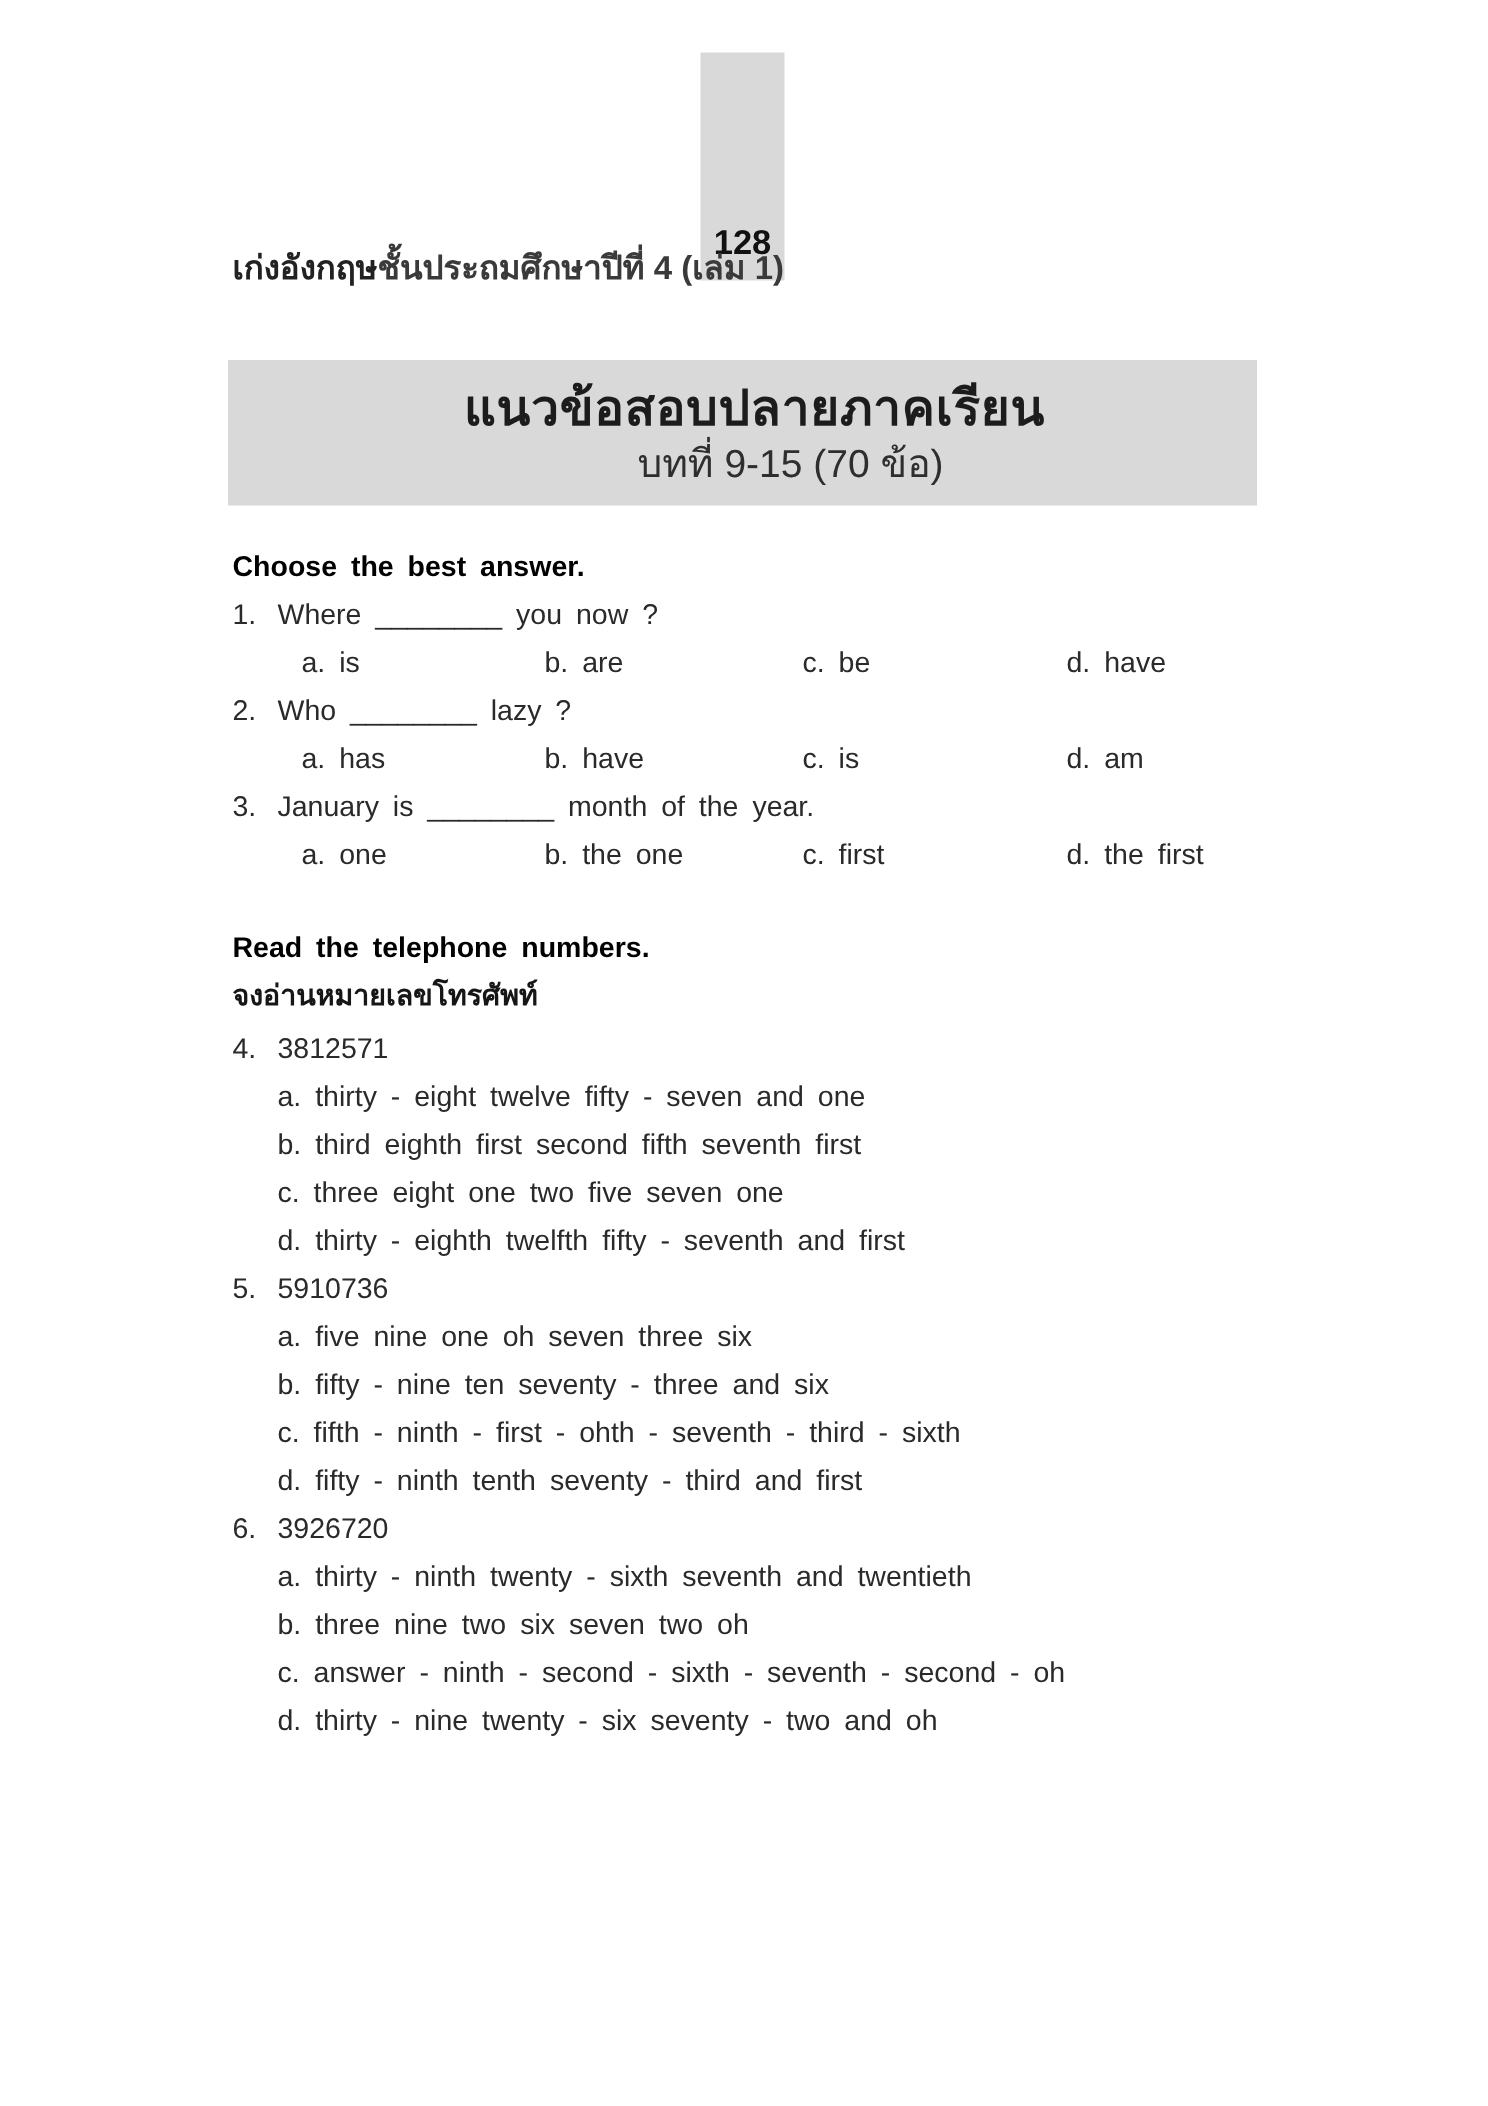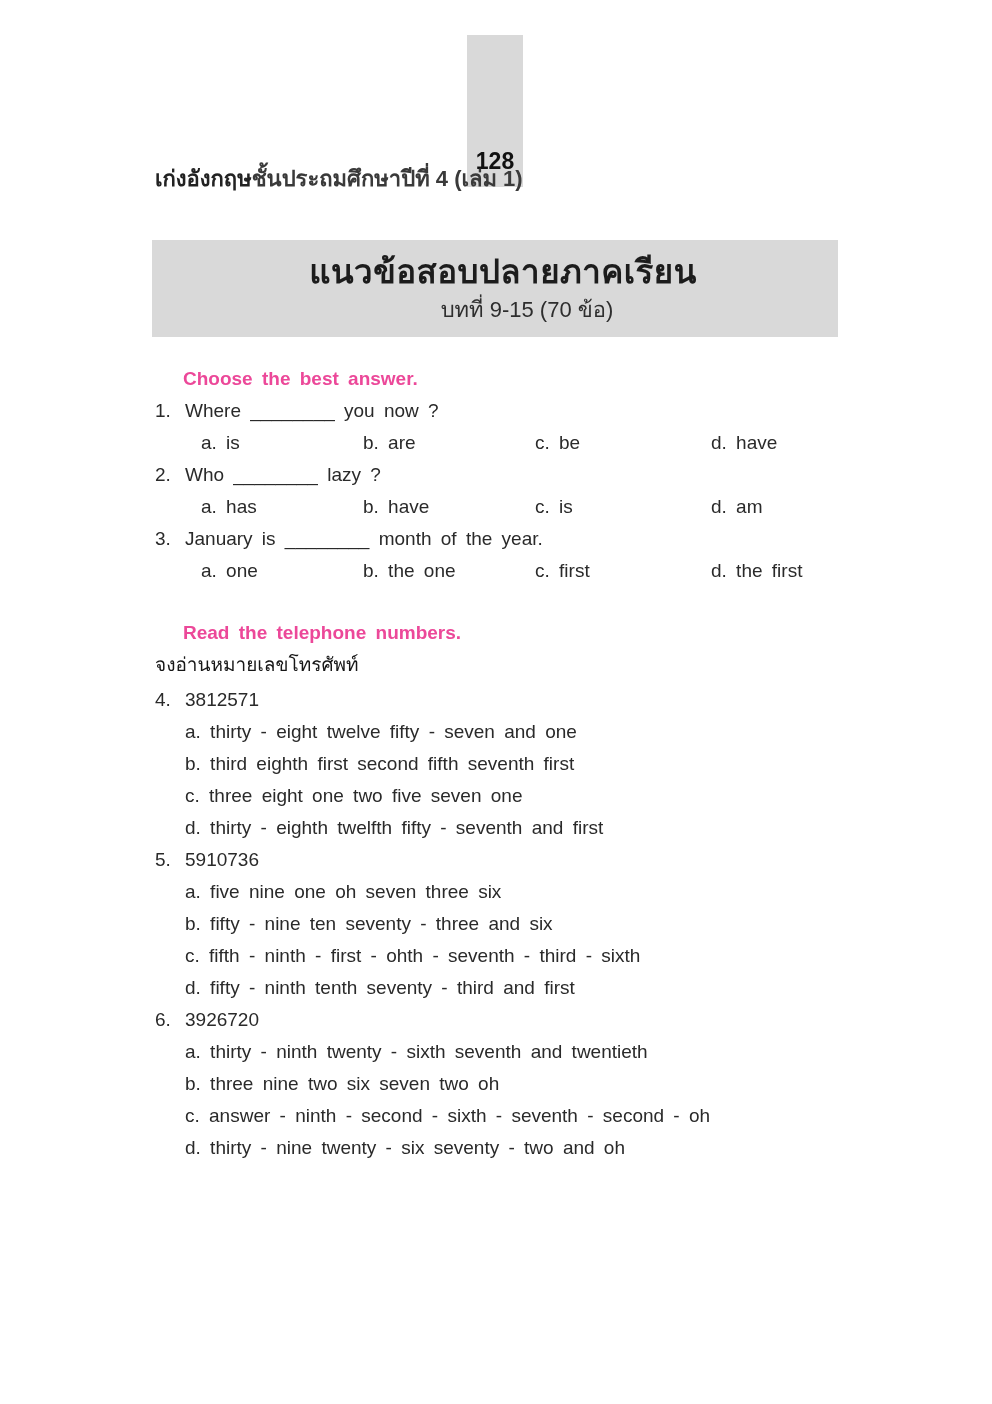--- a/index.html
+++ b/index.html
@@ -57,39 +57,39 @@
     padding-left: 16px;
   }
   .banner-title {
     font-size: 33px;
     font-weight: bold;
     line-height: 42px;
     color: #1c1c1c;
     letter-spacing: 0.5px;
   }
   .banner-sub {
-    font-size: 22px;
+    font-size: 26px;
     font-weight: normal;
     line-height: 33px;
     color: #2e2e2e;
     margin-left: 48px;
   }
   
   .content {
     position: absolute;
     left: 155px;
     top: 363px;
     width: 692px;
     font-size: 19px;
     word-spacing: 4px;
     color: #2a2a2a;
   }
   .row { line-height: 32px; white-space: nowrap; }
-  .sec-head { font-weight: bold; color: #ec4899; margin-left: 28px; }
-  .sec-head-thai { font-weight: normal; color: #161616; line-height: 31px; }
+  .sec-head { font-weight: bold; color: #000000; }
+  .sec-head-thai { font-weight: bold; color: #161616; line-height: 31px; }
   .q-row .q-num { display: inline-block; width: 30px; }
   .opt-grid {
     display: grid;
     grid-template-columns: 162px 172px 176px auto;
     margin-left: 46px;
     line-height: 32px;
   }
   .opt-stack { margin-left: 30px; line-height: 32px; white-space: nowrap; }
   .sec2-spacer { height: 30px; }
   .q4-spacer { height: 4px; }

